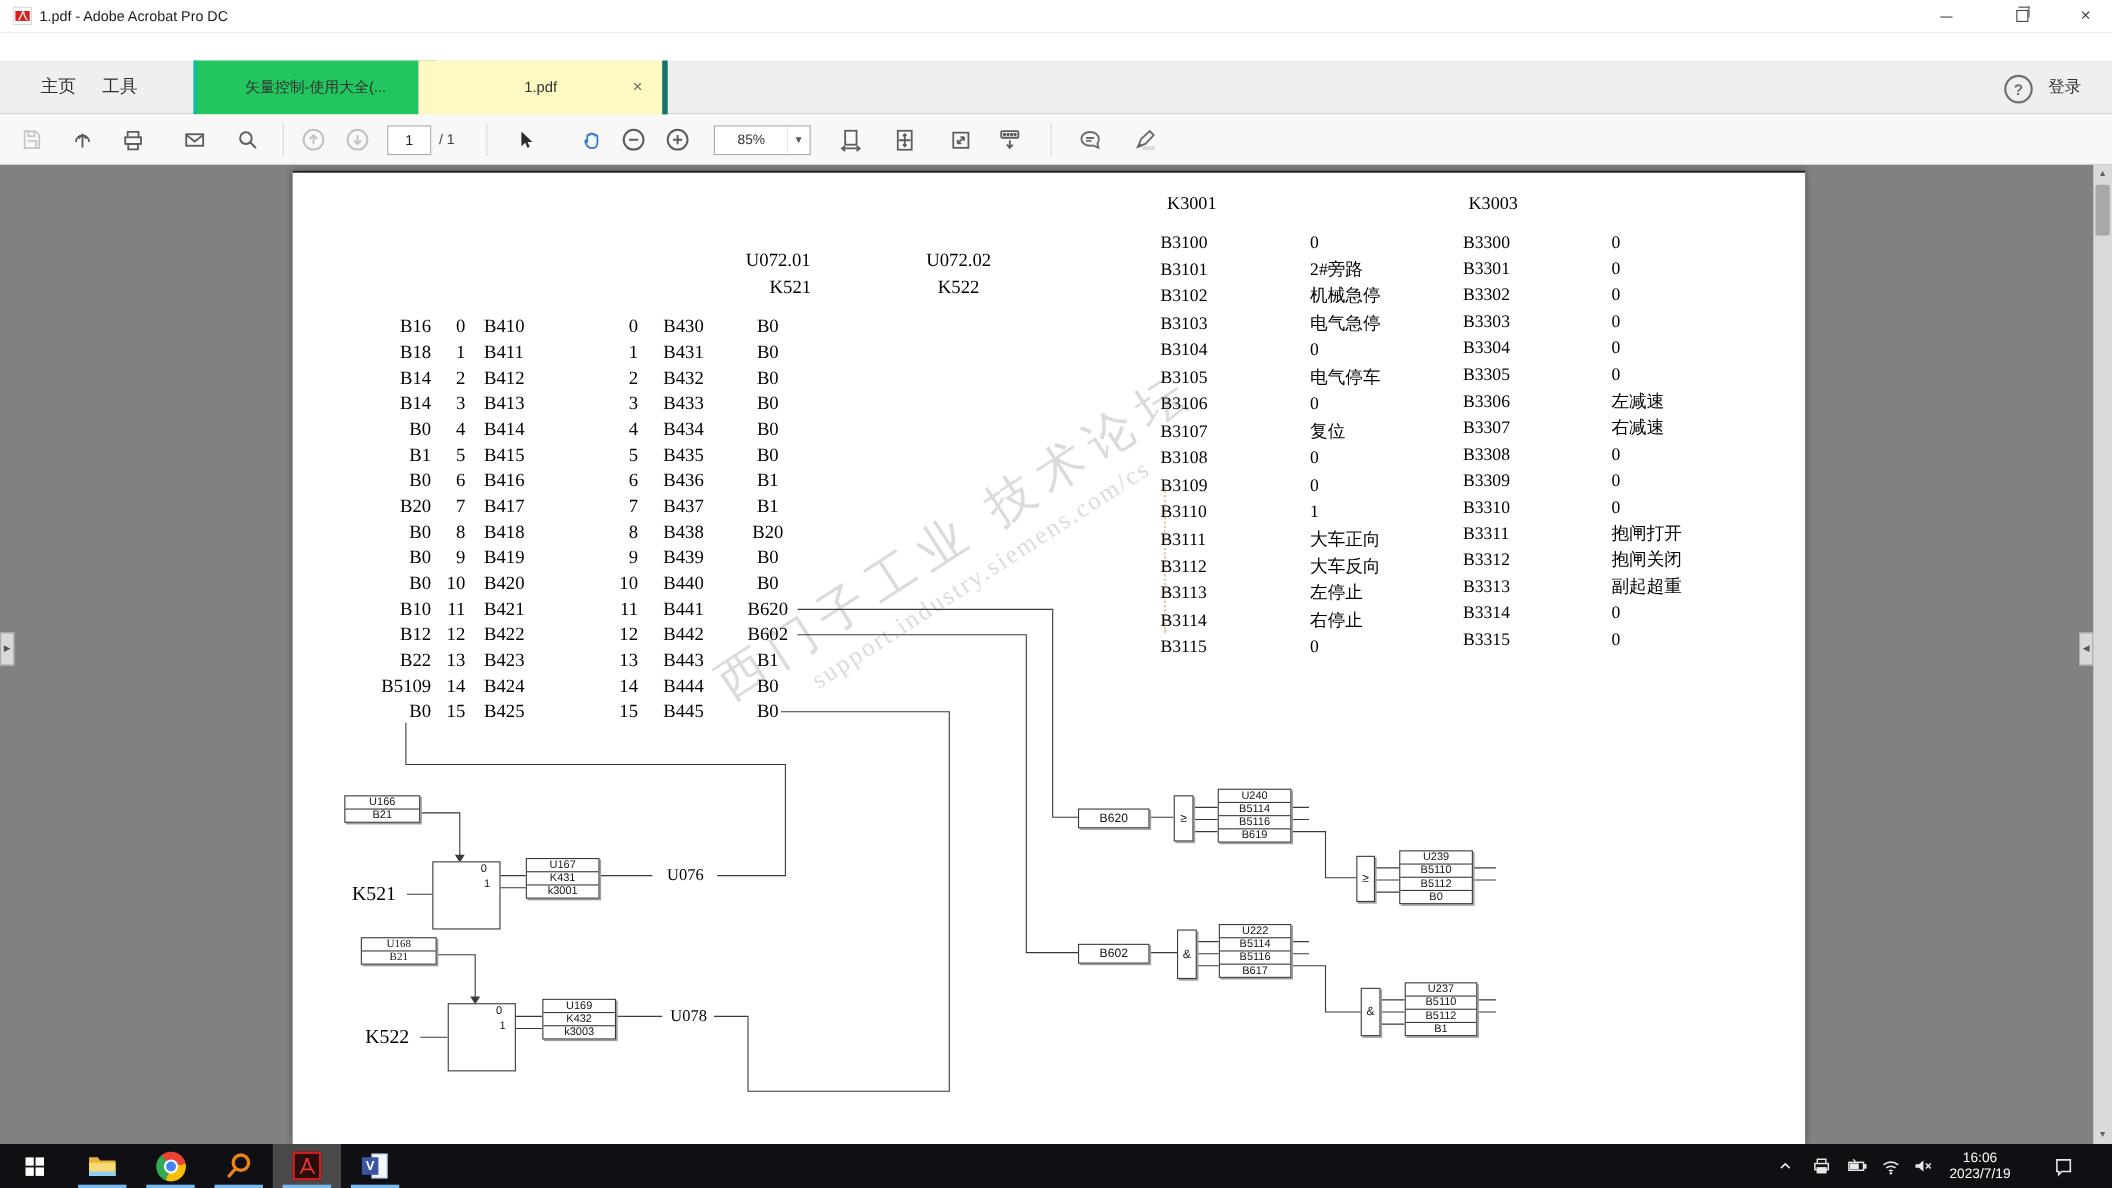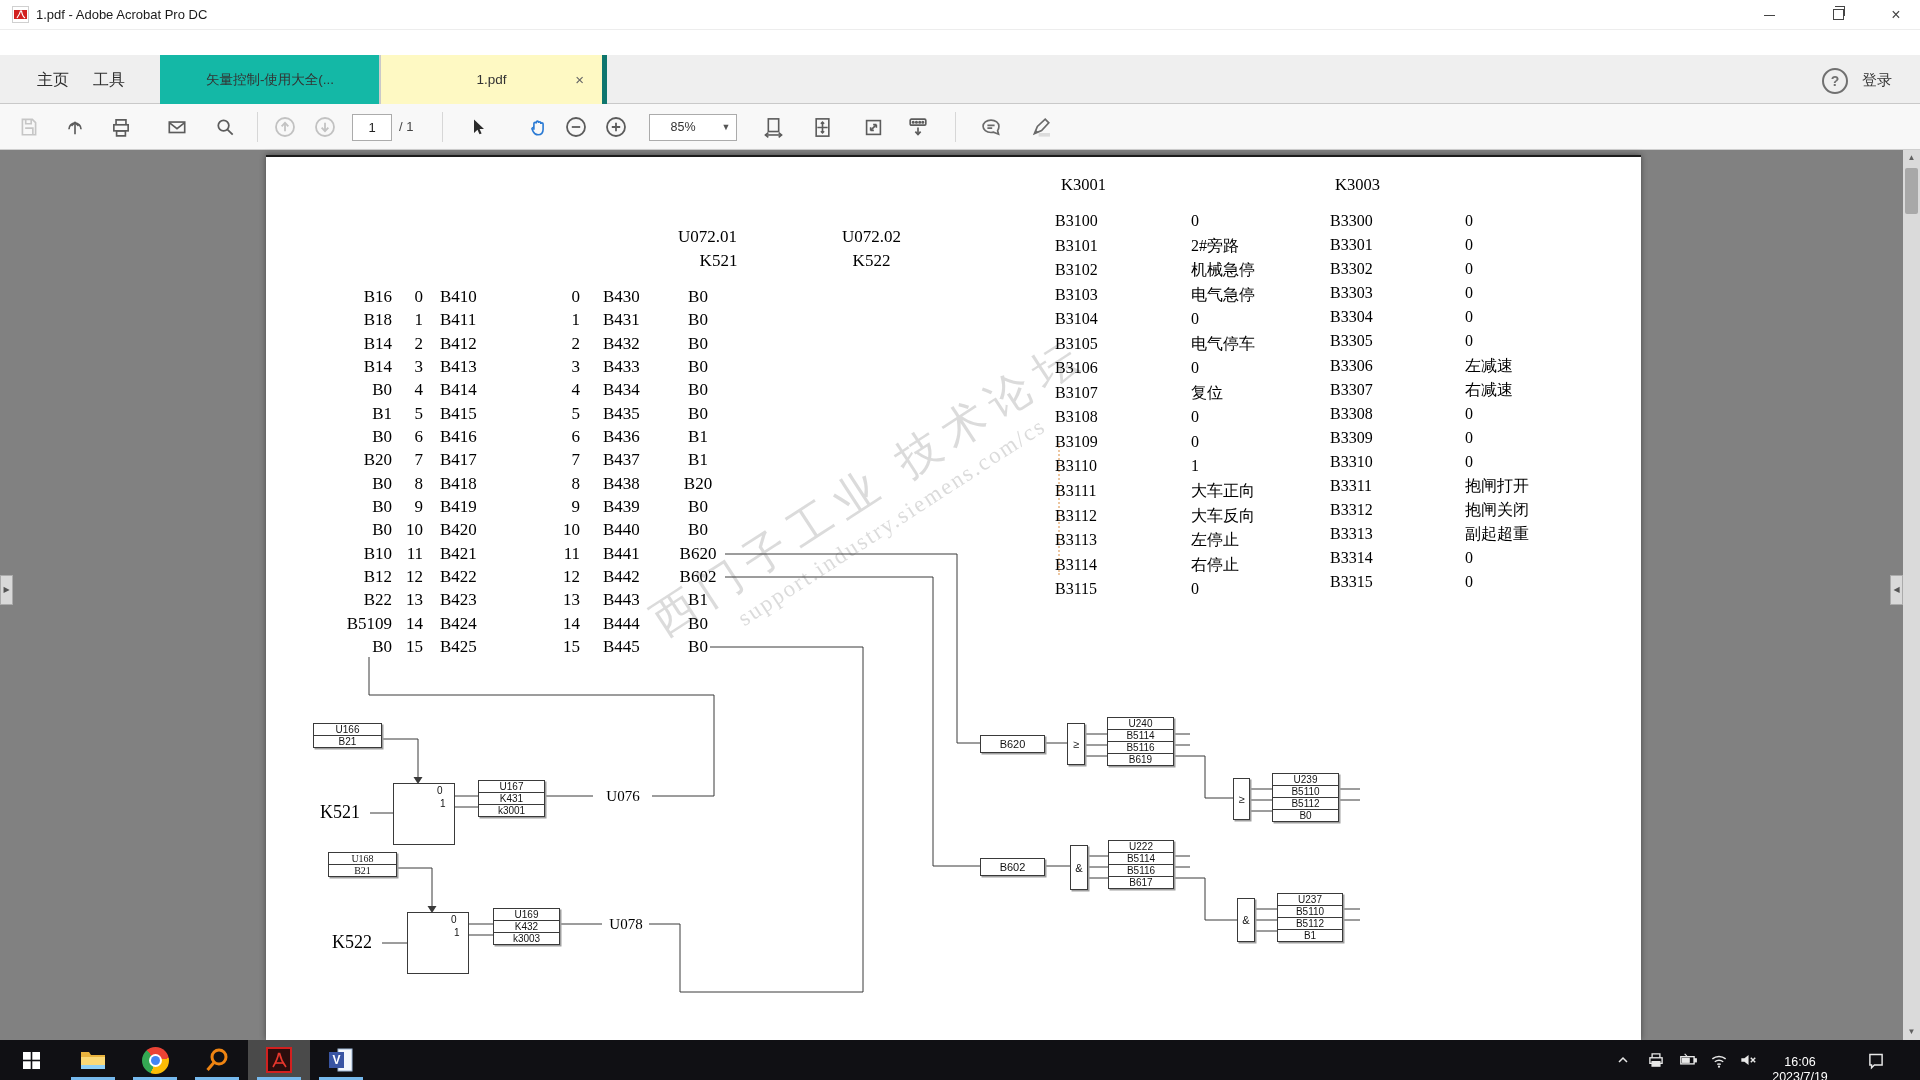--- a/index.html
+++ b/index.html
@@ -17,21 +17,21 @@
   .wc-close{font-size:16px;line-height:29px;}
 
   
   .menubar{position:absolute;left:0;top:29px;width:1920px;height:26px;background:#fff;display:flex;align-items:center;padding-left:6px;box-sizing:border-box;}
   .menuitem{padding:0 11px;font-size:13.5px;color:#1a1a1a;line-height:26px;cursor:default;}
 
   
   .tabbar{position:absolute;left:0;top:55px;width:1920px;height:49px;background:#efefef;border-bottom:1px solid #c9c9c9;box-sizing:border-box;}
   .navtabtxt{position:absolute;top:0;height:49px;line-height:49px;font-size:16px;color:#2e2e2e;text-align:center;cursor:default;}
   .doctab{position:absolute;top:0;height:49px;line-height:49px;font-size:13.5px;color:#333;text-align:center;box-sizing:border-box;}
-  .doctab.inactive{background:#14b8a6;border-left:1px solid #14b8a6;border-right:1px solid #cccccc;}
+  .doctab.inactive{background:#22c55e;border-left:3px solid #14b8a6;border-right:1px solid #cccccc;margin-left:16px;}
   .doctab.active{background:#fef9c3;border-left:1px solid #c9c9c9;border-right:5px solid #0f766e;height:50px;}
   .tabclose{position:absolute;right:18px;top:0;font-size:15px;color:#666;line-height:49px;cursor:default;}
   .helpcirc{position:absolute;left:1822px;top:13px;width:22px;height:22px;border:2px solid #707070;border-radius:50%;color:#707070;
             font-size:14px;font-weight:bold;text-align:center;line-height:22px;}
   .signin{position:absolute;left:1862px;top:0;height:49px;line-height:49px;font-size:15px;color:#333;}
 
   
   .toolbar{position:absolute;left:0;top:104px;width:1920px;height:46px;background:#f8f8f8;border-bottom:1px solid #cfcfcf;box-sizing:border-box;}
   .tbtn{position:absolute;top:7px;width:32px;height:32px;display:flex;align-items:center;justify-content:center;cursor:default;}
   .tsep{position:absolute;top:8px;width:1px;height:30px;background:#d7d7d7;}
@@ -94,21 +94,21 @@
   .sthumb{position:absolute;left:2px;top:18px;width:13px;height:46px;background:#a8a8a8;border-radius:2px;}
   .panetab{position:absolute;top:425px;width:11px;height:28px;background:#d9d9d9;border:1px solid #ababab;color:#555;
            font-size:8px;text-align:center;line-height:28px;}
 
   
   .taskbar{position:absolute;left:0;top:1040px;width:1920px;height:40px;background:#101014;}
   .tbslot{position:absolute;top:0;width:62px;height:40px;display:flex;align-items:center;justify-content:center;}
   .tbslot.active{background:#4a4a4a;}
   .runline{position:absolute;bottom:0;left:9px;right:9px;height:3px;background:#76b9ed;}
   .tray{position:absolute;top:0;height:40px;display:flex;align-items:center;justify-content:center;}
-  .clock{position:absolute;left:1754px;top:0;width:92px;height:40px;color:#fff;text-align:center;font-size:12.5px;line-height:15px;padding-top:15px;box-sizing:border-box;}
+  .clock{position:absolute;left:1754px;top:0;width:92px;height:40px;color:#fff;text-align:center;font-size:12.5px;line-height:15px;padding-top:5px;box-sizing:border-box;}
   .chrome{width:27px;height:27px;border-radius:50%;background:conic-gradient(from -40deg,#ea4335 0 120deg,#fbbc05 0 240deg,#34a853 0 360deg);position:relative;}
   .chrome::before{content:"";position:absolute;left:7px;top:7px;width:13px;height:13px;background:#fff;border-radius:50%;}
   .chrome::after{content:"";position:absolute;left:9px;top:9px;width:9px;height:9px;background:#4285f4;border-radius:50%;}
   .acro{width:26px;height:26px;background:#2b0d0d;border:2px solid #d2201f;box-sizing:border-box;display:flex;align-items:center;justify-content:center;}
 </style>
 </head>
 <body>
 
 <div id="screen">
 

